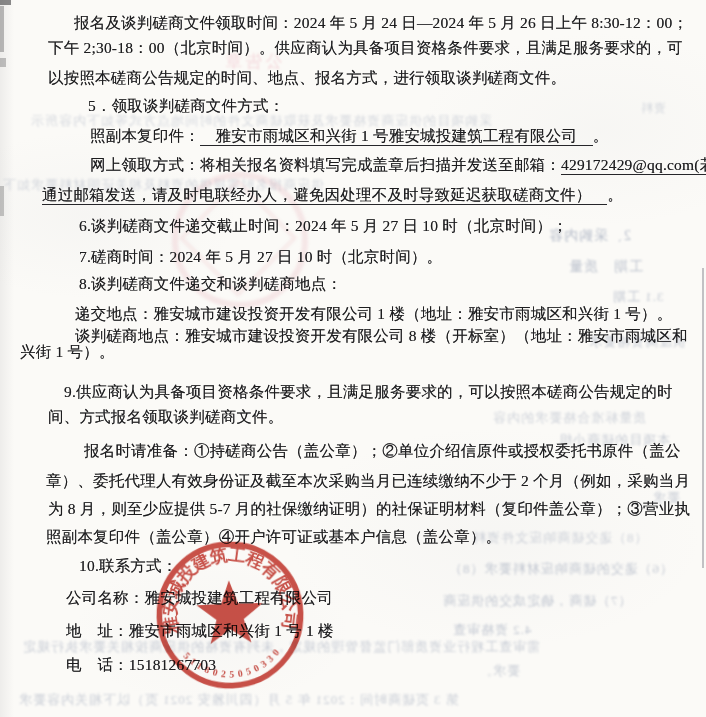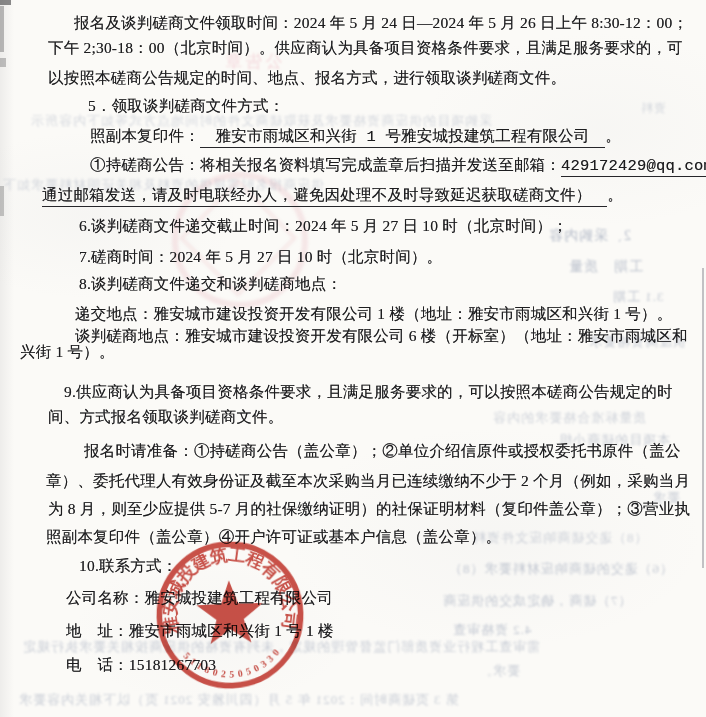--- a/index.html
+++ b/index.html
@@ -17,21 +17,21 @@
       radial-gradient(300px 160px at 70% 75%, rgba(175,180,190,.06), transparent 70%),
       radial-gradient(200px 110px at 30% 88%, rgba(175,180,190,.05), transparent 70%),
       linear-gradient(90deg, rgba(120,120,125,.10), rgba(120,120,125,0) 14px);
   }
   .tl{ 
     position:absolute;white-space:pre;
     font-size:15.5px;line-height:18px;color:#1d1d1f;
     text-shadow:0 0 .45px rgba(20,20,25,.6);
     letter-spacing:.2px;
   }
-  .tl .u{border-bottom:1.2px solid #26262a;padding-bottom:1px;font-family:Liberation Mono, monospace;}
+  .tl .u{border-bottom:1.2px solid #26262a;padding-bottom:1px;}
   .g{ 
     position:absolute;white-space:pre;
     transform:scaleX(-1);
     color:#7d8aa4;filter:blur(1.05px);
     font-size:13.5px;letter-spacing:1px;
   }
   .ghost-pink-circle{
     position:absolute;left:172px;top:172px;width:124px;height:124px;
     border:6px solid rgba(226,150,163,.20);border-radius:50%;
     filter:blur(1.4px);
@@ -96,27 +96,27 @@
     <div class="g" style="left: 478px; top: 662px; font-size: 13px; opacity: 0.4;">要求。</div>
     <div class="g" style="left: 18px; top: 691px; font-size: 13px; opacity: 0.4;">第 3 页磋商时间：2021 年 5 月（四川雅安 2021 页）以下相关内容要求</div>
     <div class="g" style="left: 640px; top: 100px; font-size: 12px; opacity: 0.3;">资料</div>
   </div>
 <div id="text-layer">
     <div class="tl" style="left: 74px; top: 8px; margin-top: 6px;"><span>报名及谈判磋商文件领取时间：2024 年 5 月 24 日—2024 年 5 月 26 日上午 8:30-12：00；</span></div>
     <div class="tl" style="left: 48px; top: 39px;"><span>下午 2;30-18：00（北京时间）。供应商认为具备项目资格条件要求，且满足服务要求的，可</span></div>
     <div class="tl" style="left: 48px; top: 69px; text-align: right;"><span>以按照本磋商公告规定的时间、地点、报名方式，进行领取谈判磋商文件。</span></div>
     <div class="tl" style="left: 88px; top: 97px;"><span>5．领取谈判磋商文件方式：</span></div>
     <div class="tl" style="left: 90px; top: 127px;"><span>照副本复印件：</span><span class="u">　雅安市雨城区和兴街 1 号雅安城投建筑工程有限公司　</span><span>。</span></div>
-    <div class="tl" style="left: 90px; top: 156px;"><span>①持磋商公告：将相关报名资料填写完成盖章后扫描并发送至邮箱：</span><span class="u">429172429@qq.com(若</span></div>
+    <div class="tl" style="left: 90px; top: 156px;"><span>网上领取方式：将相关报名资料填写完成盖章后扫描并发送至邮箱：</span><span class="u">429172429@qq.com(若</span></div>
     <div class="tl" style="left: 42px; top: 186px;"><span class="u">通过邮箱发送，请及时电联经办人，避免因处理不及时导致延迟获取磋商文件）　</span><span>。</span></div>
     <div class="tl" style="left: 79px; top: 217px;"><span>6.谈判磋商文件递交截止时间：2024 年 5 月 27 日 10 时（北京时间）；</span></div>
     <div class="tl" style="left: 79px; top: 248px;"><span>7.磋商时间：2024 年 5 月 27 日 10 时（北京时间）。</span></div>
     <div class="tl" style="left: 79px; top: 275px;"><span>8.谈判磋商文件递交和谈判磋商地点：</span></div>
     <div class="tl" style="left: 75px; top: 305px;"><span>递交地点：雅安城市建设投资开发有限公司 1 楼（地址：雅安市雨城区和兴街 1 号）。</span></div>
-    <div class="tl" style="left: 75px; top: 327px;"><span>谈判磋商地点：雅安城市建设投资开发有限公司 6 楼（开标室）（地址：雅安市雨城区和</span></div>
+    <div class="tl" style="left: 75px; top: 327px;"><span>谈判磋商地点：雅安城市建设投资开发有限公司 8 楼（开标室）（地址：雅安市雨城区和</span></div>
     <div class="tl" style="left: 20px; top: 343px;"><span>兴街 1 号）。</span></div>
     <div class="tl" style="left: 64px; top: 383px;"><span>9.供应商认为具备项目资格条件要求，且满足服务要求的，可以按照本磋商公告规定的时</span></div>
     <div class="tl" style="left: 48px; top: 408px;"><span>间、方式报名领取谈判磋商文件。</span></div>
     <div class="tl" style="left: 84px; top: 442px;"><span>报名时请准备：①持磋商公告（盖公章）；②单位介绍信原件或授权委托书原件（盖公</span></div>
     <div class="tl" style="left: 46px; top: 472px;"><span>章）、委托代理人有效身份证及截至本次采购当月已连续缴纳不少于 2 个月（例如，采购当月</span></div>
     <div class="tl" style="left: 48px; top: 500px;"><span>为 8 月，则至少应提供 5-7 月的社保缴纳证明）的社保证明材料（复印件盖公章）；③营业执</span></div>
     <div class="tl" style="left: 46px; top: 528px;"><span>照副本复印件（盖公章）④开户许可证或基本户信息（盖公章）。</span></div>
     <div class="tl" style="left: 79px; top: 557px;"><span>10.联系方式：</span></div>
     <div class="tl" style="left: 66px; top: 589px;"><span>公司名称：雅安城投建筑工程有限公司</span></div>
     <div class="tl" style="left: 66px; top: 622px;"><span>地　址：雅安市雨城区和兴街 1 号 1 楼</span></div>

